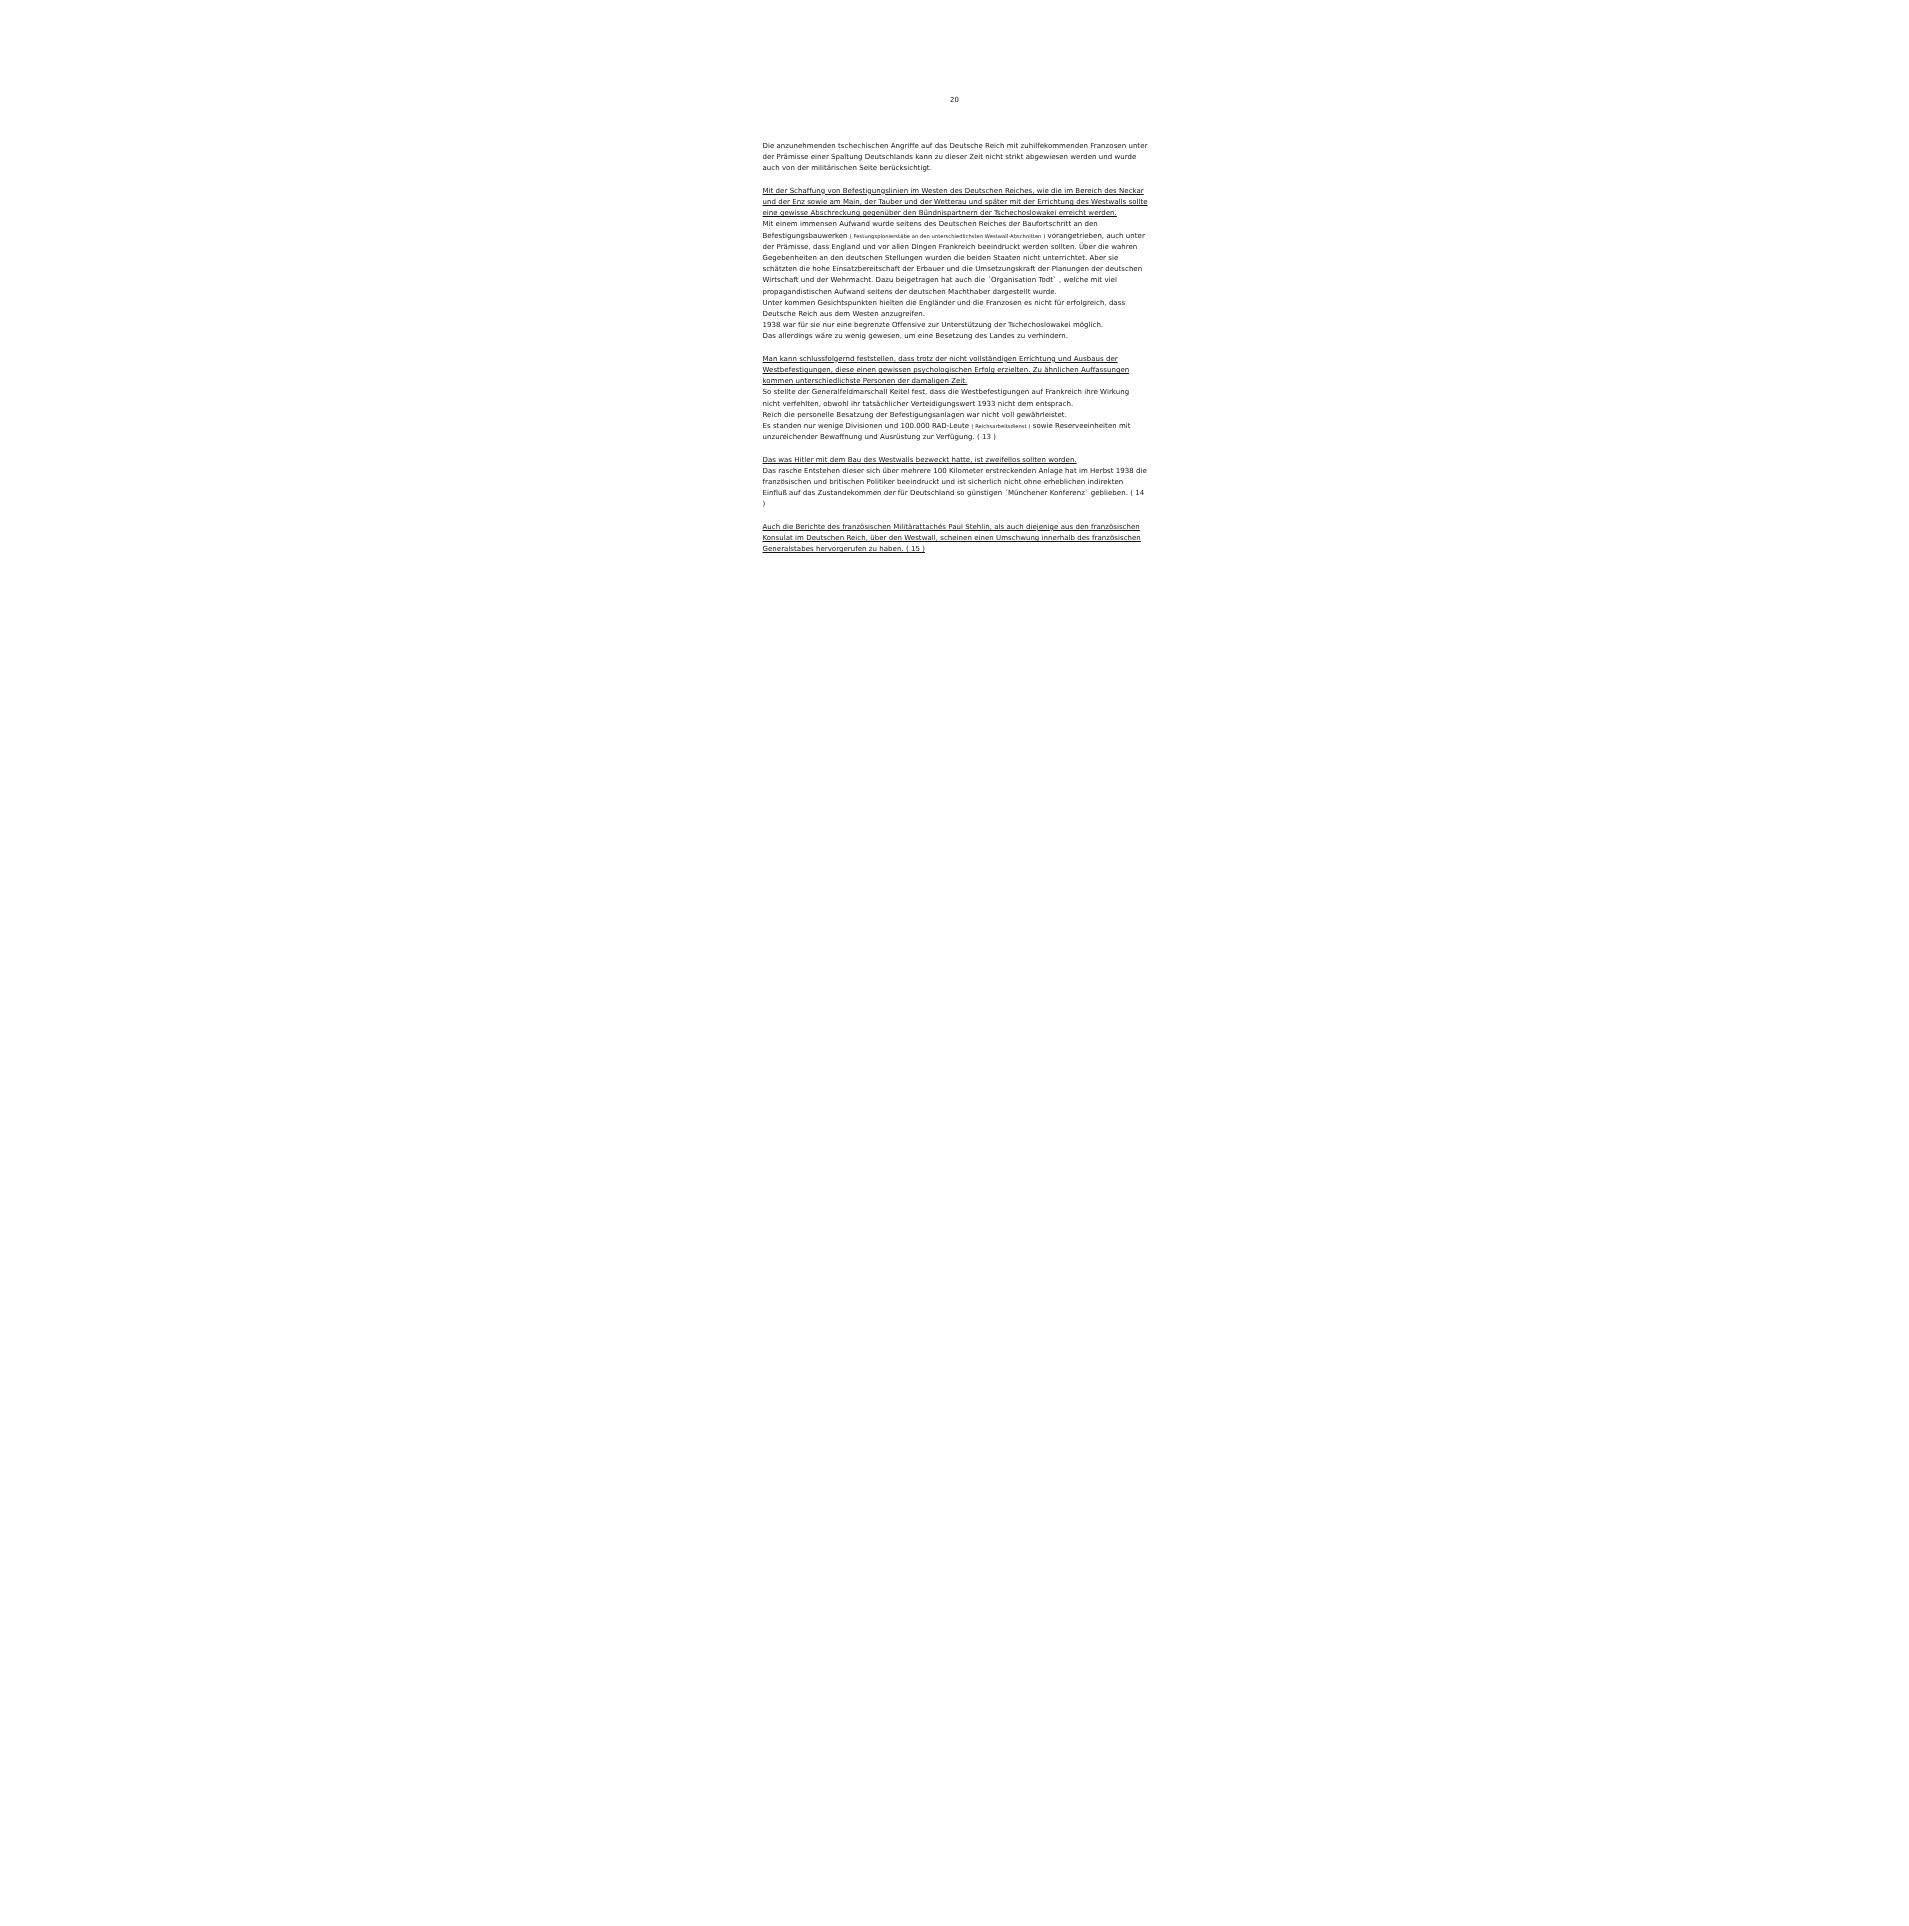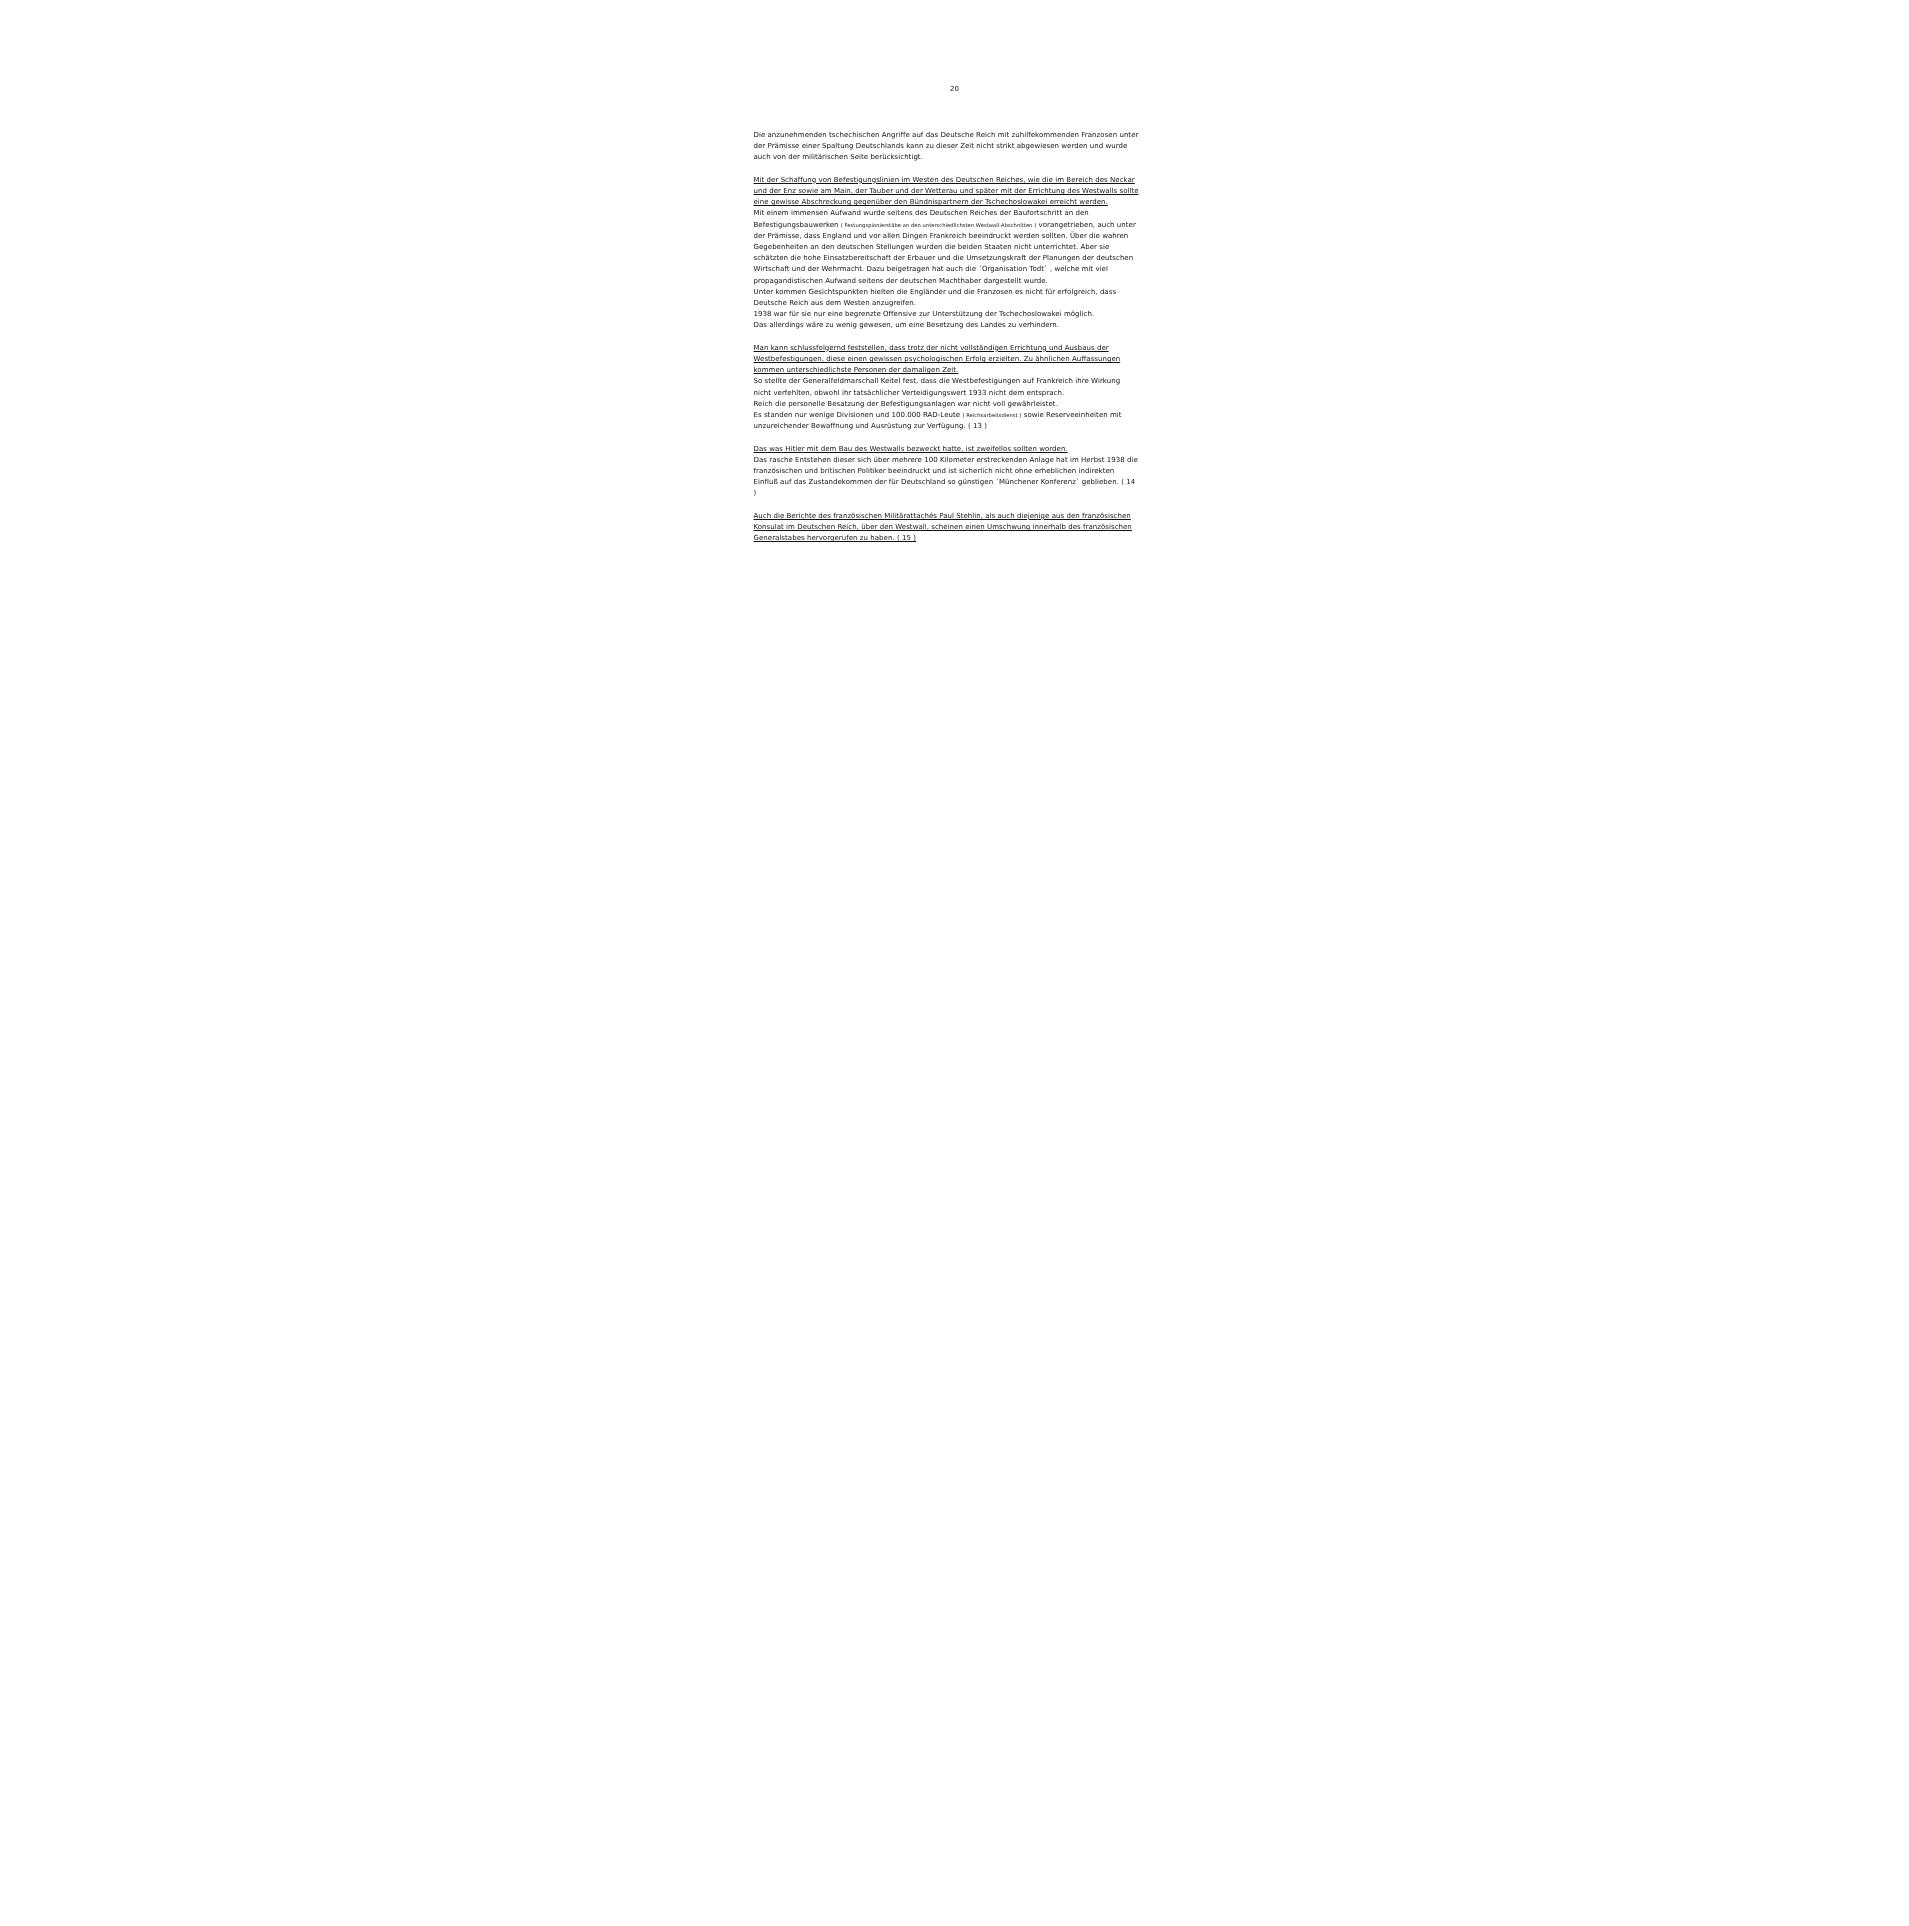--- a/index.html
+++ b/index.html
@@ -5,41 +5,41 @@
   * { margin: 0; padding: 0; box-sizing: border-box; }
 
   html, body {
     background: #ffffff;
   }
 
   .page {
     position: relative;
     width: 478px;
     height: 676px;
-    margin: 5px auto;
+    margin: 16px auto;
     background: #ffffff;
     color: #121212;
     font-family: "DejaVu Sans", sans-serif;
     overflow: hidden;
   }
 
   .page-number {
     position: absolute;
     top: 79px;
     left: 0;
     right: 0;
     text-align: center;
     font-size: 7px;
     line-height: 11.2px;
   }
 
   .page-body {
     position: absolute;
     top: 125px;
-    left: 38px;
+    left: 47px;
     width: 386px;
   }
 
   p.block {
     font-size: 7px;
     line-height: 11.2px;
     letter-spacing: 0.04px;
     margin: 0;
     text-align: left;
   }

